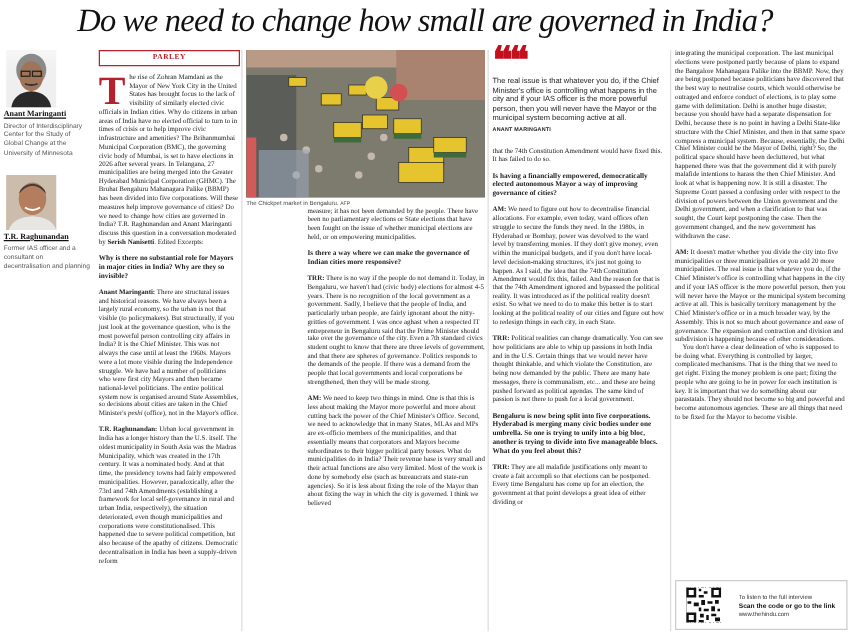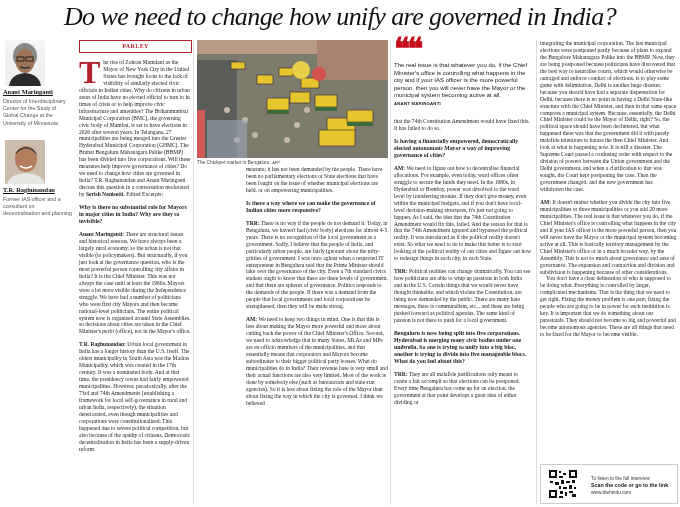--- a/index.html
+++ b/index.html
@@ -33,21 +33,21 @@
   .qr-box{position:absolute;left:540px;top:464px;width:136px;height:38px;border:1px solid #ccc;}
   .qr{position:absolute;left:8px;top:5px;width:28px;height:28px;background:
     repeating-linear-gradient(90deg,#222 0 2px,#fff 2px 3px,#222 3px 4px,#fff 4px 6px),
     #fff;}
   .qr-txt{position:absolute;left:50px;top:11px;font-family:"Liberation Sans",sans-serif;font-size:4.8px;line-height:6.3px;color:#333;}
   .qr-txt b{font-size:5.3px;color:#111;}
 </style>
 </head>
 <body>
 
-<div class="headline">Do we need to change how unify are governed in India?</div>
+<div class="headline">Do we need to change how small are governed in India?</div>
 
 <div class="col authors">
   <div class="photo photo1">
     <svg width="40" height="46" viewBox="0 0 40 46">
       <ellipse cx="20" cy="16" rx="12" ry="13" fill="#8a8a88"></ellipse>
       <ellipse cx="20" cy="21" rx="9.5" ry="12" fill="#a07458"></ellipse>
       <rect x="12" y="17" width="7" height="4" fill="none" stroke="#222" stroke-width="1"></rect>
       <rect x="21" y="17" width="7" height="4" fill="none" stroke="#222" stroke-width="1"></rect>
       <path d="M15 27 Q20 29 25 27" stroke="#333" stroke-width="1.5" fill="none"></path>
       <path d="M4 46 Q6 34 20 33 Q34 34 36 46Z" fill="#2a2a2a"></path>

